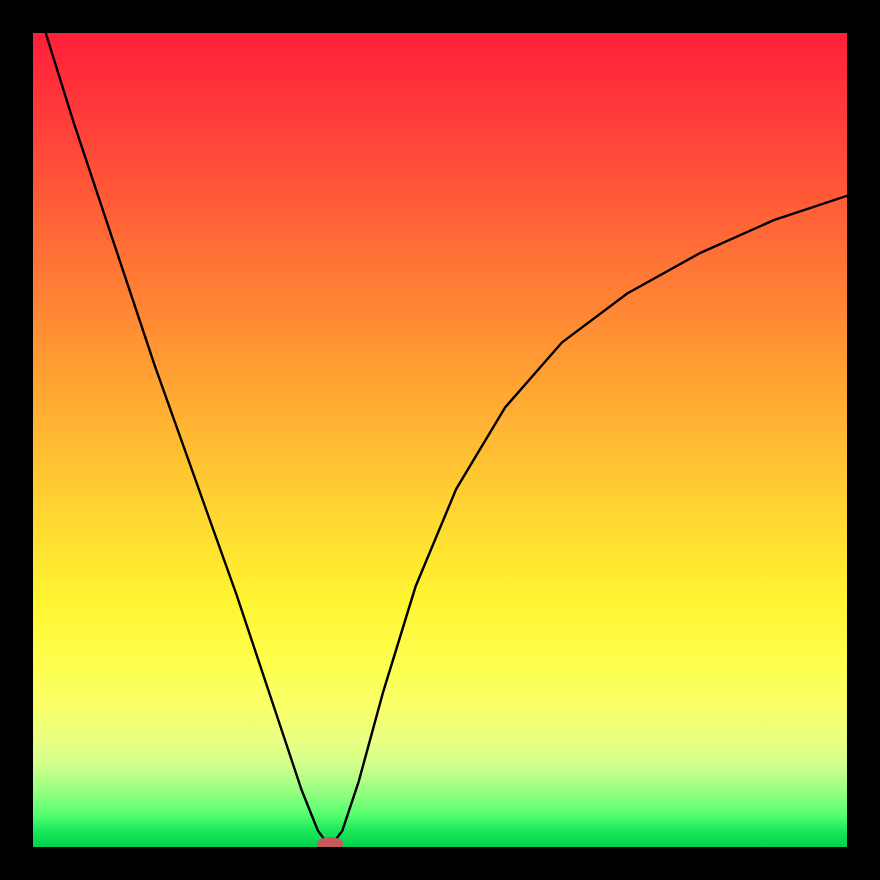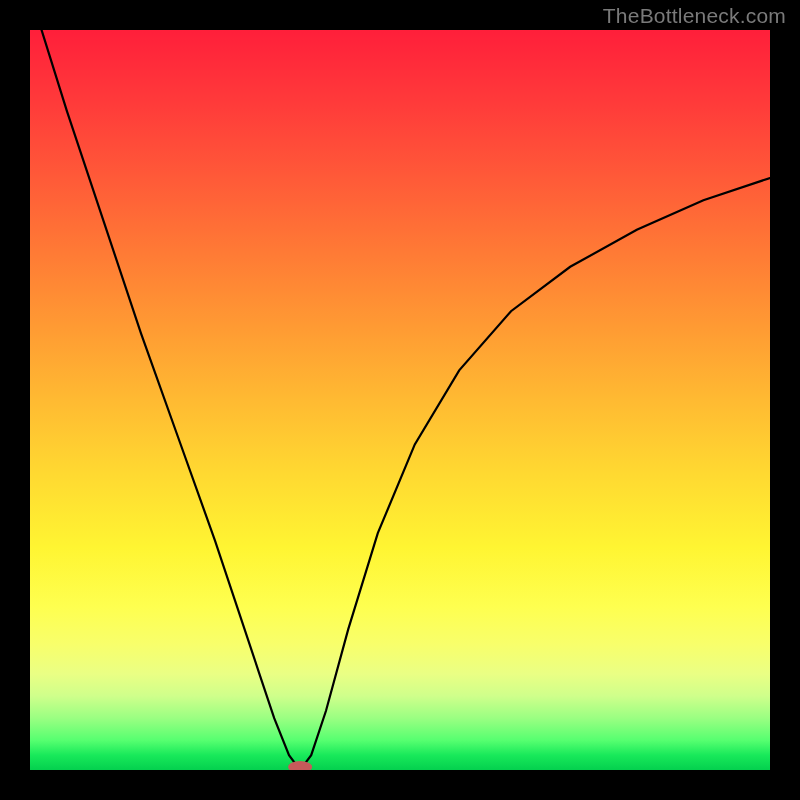--- a/index.html
+++ b/index.html
@@ -60,20 +60,19 @@
   }
   .minmarker {
     fill: #c65a5a;
     stroke: none;
   }
 </style>
 </head>
 <body>
 
 <div class="frame">
-  <div class="watermark">TheBottleneck.com</div>
   <div class="plot">
     <svg class="curve" viewBox="0 0 740 740" preserveAspectRatio="none">
       <path id="curve-path" fill="none" stroke="#000" stroke-width="2.2" stroke-linecap="round" d="M0.0 -37.0 L37.0 81.4 L74.0 192.4 L111.0 303.4 L148.0 407.0 L185.0 510.6 L207.2 577.2 L229.4 643.8 L244.2 688.2 L259.0 725.2 L270.1 740.0 L281.2 725.2 L296.0 680.8 L318.2 599.4 L347.8 503.2 L384.8 414.4 L429.2 340.4 L481.0 281.2 L540.2 236.8 L606.8 199.8 L673.4 170.2 L740.0 148.0"></path>
       <ellipse id="min-marker" class="minmarker" rx="12" ry="6" cx="270.1" cy="737.0" fill="#c65a5a"></ellipse>
     </svg>
   </div>
 </div>
 
 </body></html>

